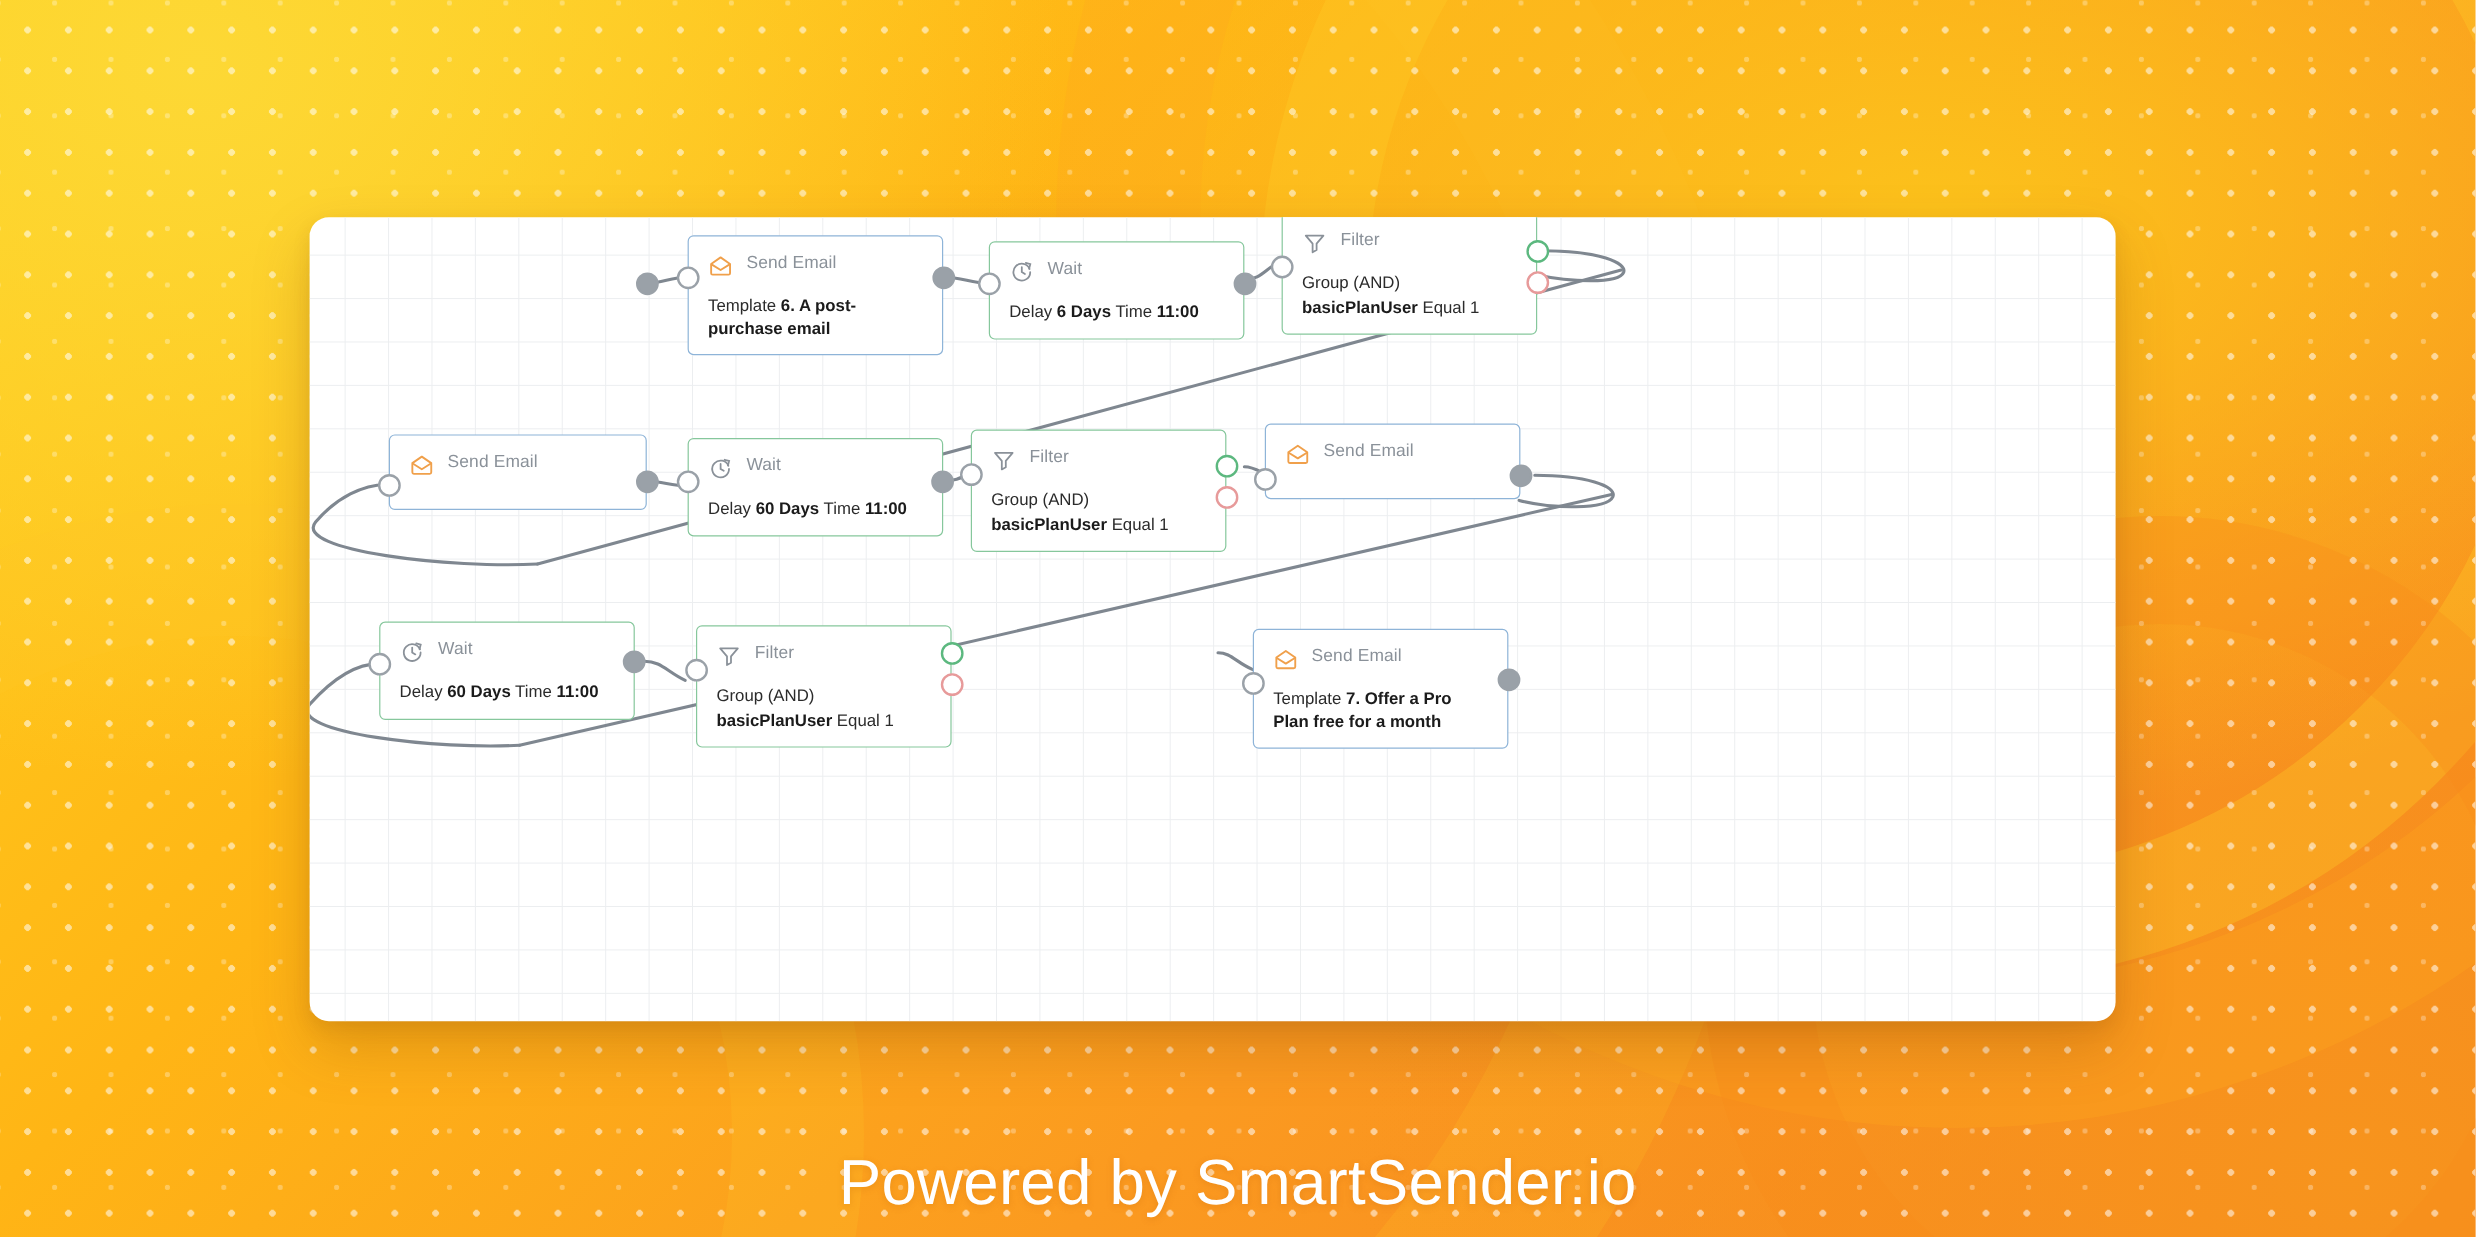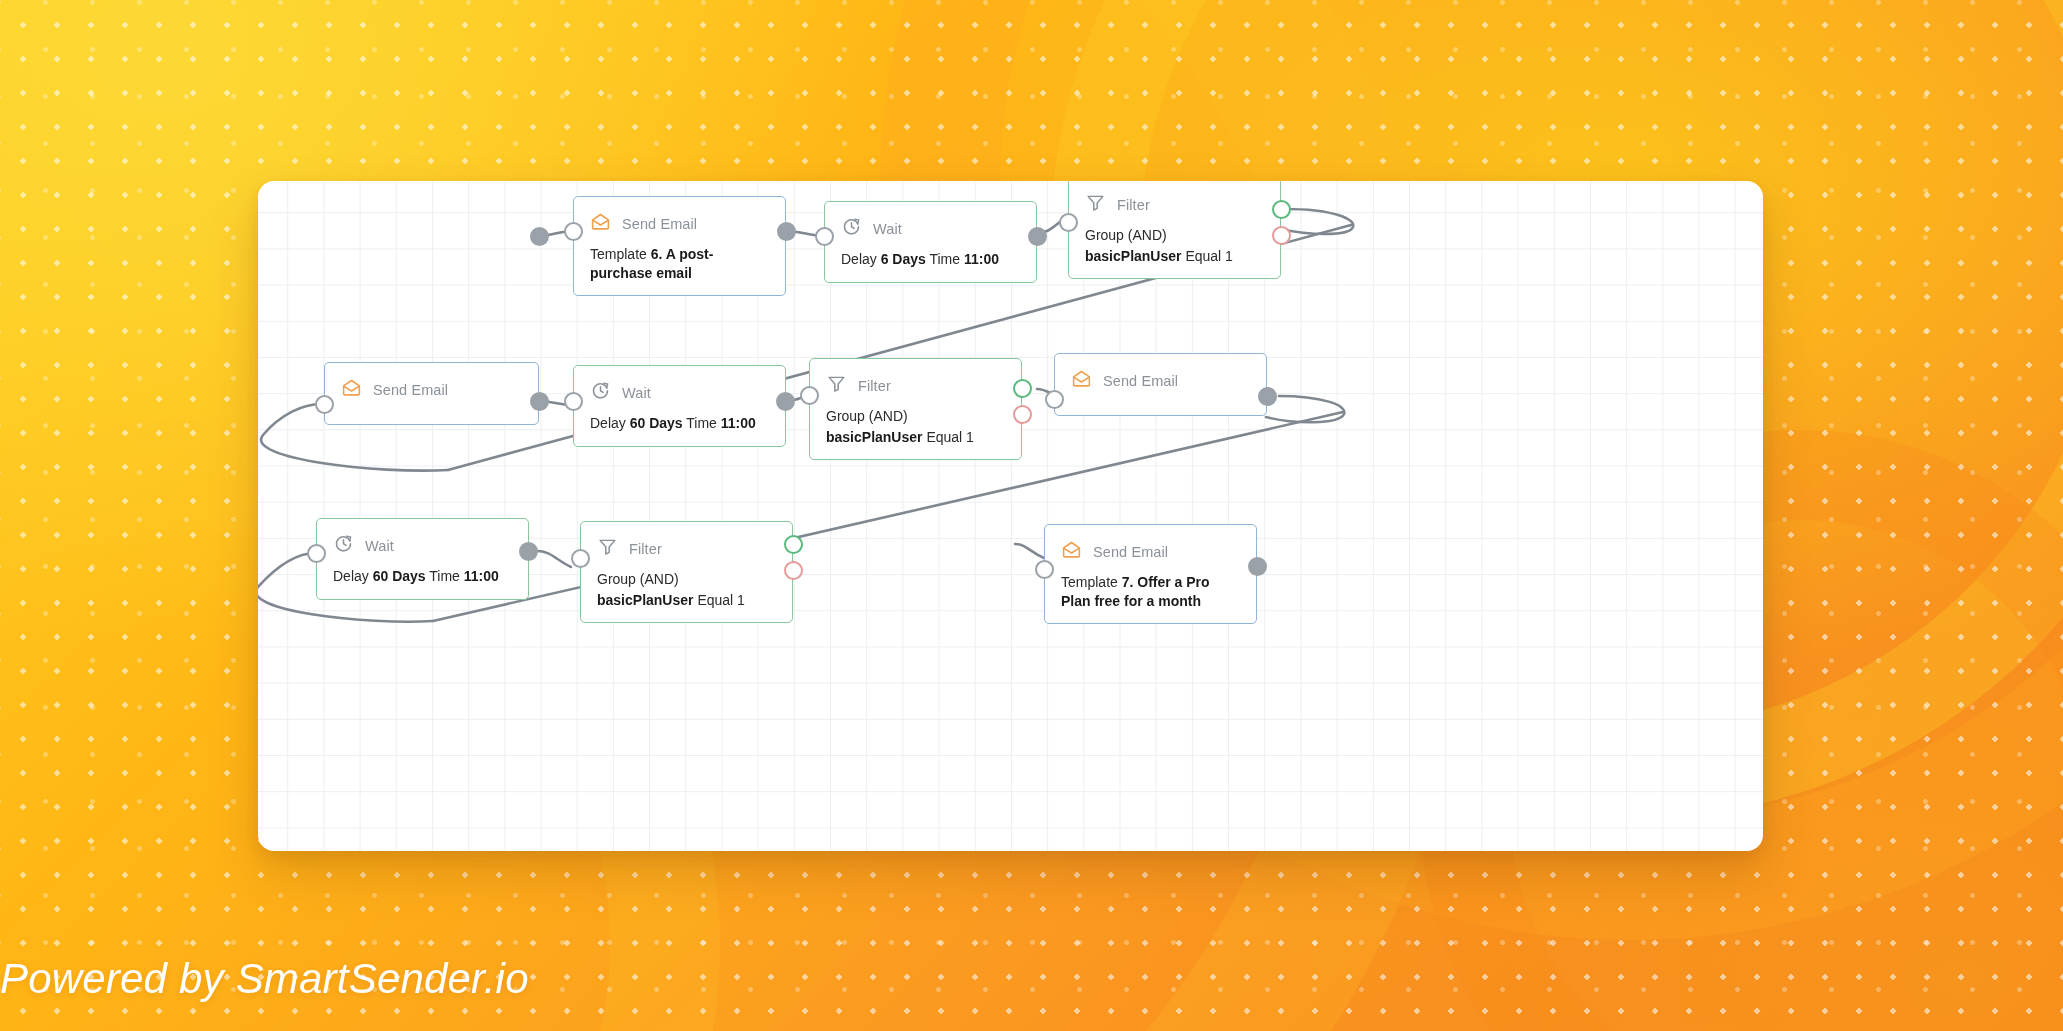--- a/index.html
+++ b/index.html
@@ -74,21 +74,21 @@
     border: 1.6px solid #cfd6dd;
     border-radius: 5px;
     padding: 14px 16px 13px 16px;
   }
   .node.trigger { border-color: #e3b27c; }
   .node.email   { border-color: #8eb4d8; }
   .node.wait    { border-color: #86c79c; }
   .node.filter  { border-color: #86c79c; }
 
   .node-head {
-    display: flex; align-items: flex-end; gap: 11px;
+    display: flex; align-items: flex-start; gap: 11px;
     margin-bottom: 13px;
   }
   .node-head .ico { width: 21px; height: 21px; flex: 0 0 21px; display:block; }
   .node-title {
     font-size: 14.5px; color: #8a9199; font-weight: 400;
     letter-spacing: .1px; white-space: nowrap;
   }
   .node-body { font-size: 14px; color: #2b2b2b; line-height: 1.33; }
   .node-body .b { font-weight: 700; color: #1b1b1b; }
   .node-body .row2 { margin-top: 2px; }
@@ -102,28 +102,27 @@
   .port.out {
     width: 19px; height: 19px;
     background: #9aa1a8; border: 2px solid #9aa1a8;
   }
   .port.yes { width: 19px; height: 19px; background: #ffffff; border: 2px solid #5cb87f; }
   .port.no  { width: 19px; height: 19px; background: #ffffff; border: 2px solid #e79a9a; }
 
   
   #brand {
     position: absolute; left: 0; right: 0; top: 955px;
-    text-align: left;
+    text-align: center;
     color: #ffffff;
-    font-size: 42px;
+    font-size: 53px;
     font-weight: 400;
     letter-spacing: .2px;
     text-shadow: 0 2px 6px rgba(180,90,0,0.22);
     white-space: nowrap;
-    font-style: italic;
   }
 </style>
 </head>
 <body>
 
 <div id="stage">
 
   <div class="swirl s3"></div>
   <div class="swirl s1"></div>
   <div class="swirl s2"></div>

